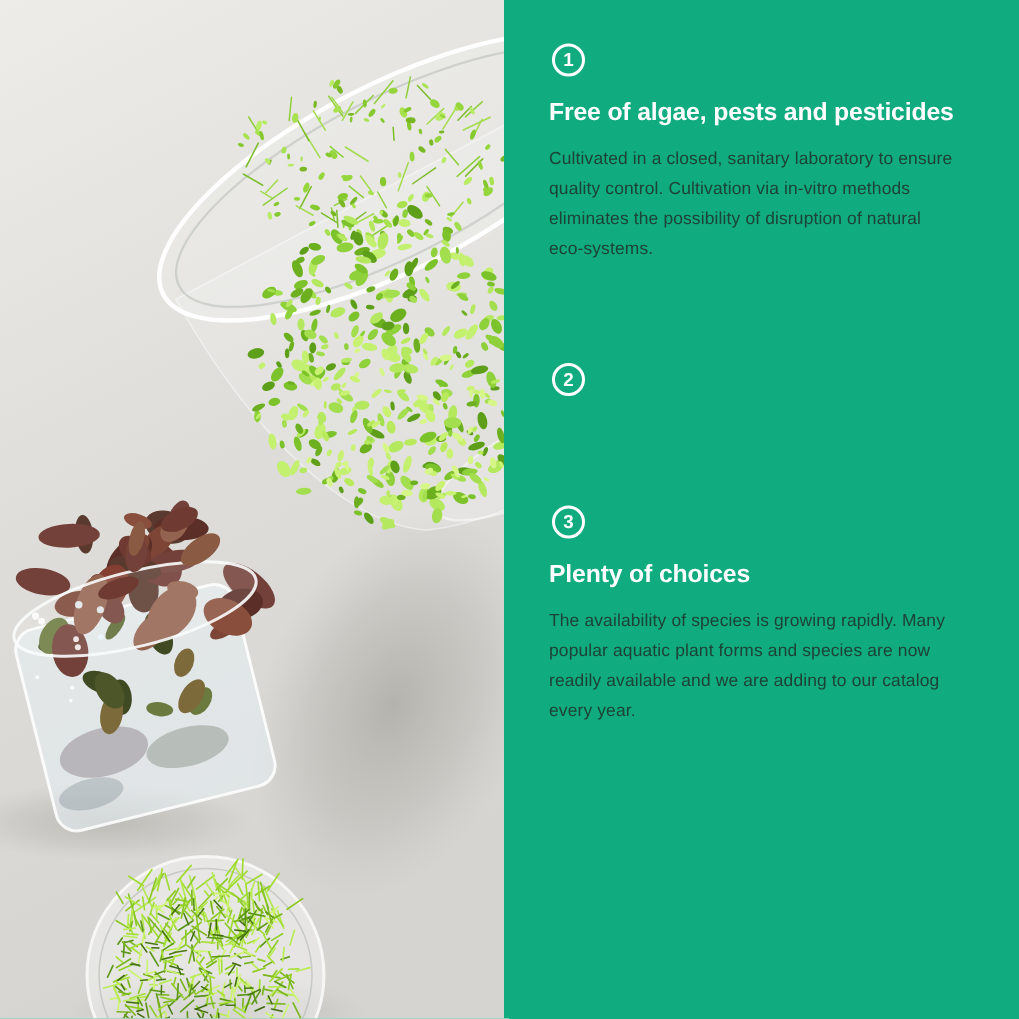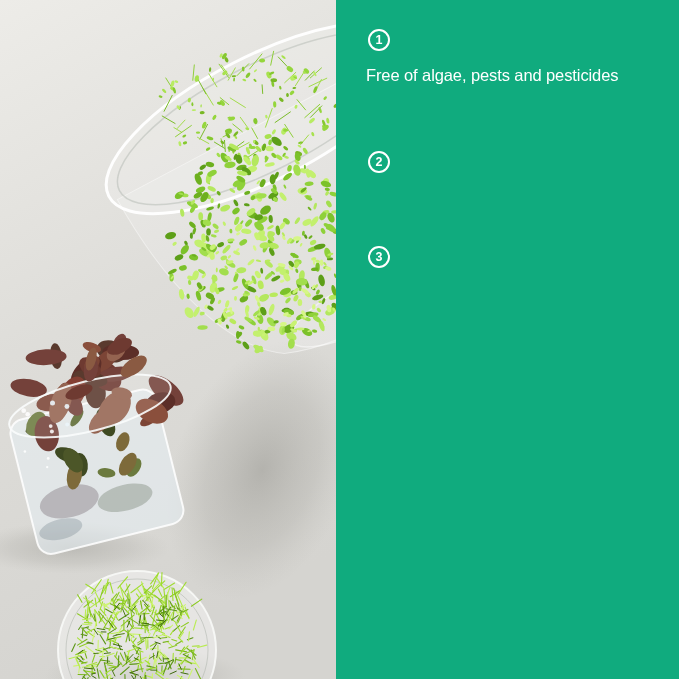--- a/index.html
+++ b/index.html
@@ -23,21 +23,21 @@
   }
   .section{display:block;}
   .section-1{margin-bottom:66px;}
   .section-2{margin-bottom:73px;}
   .badge{
     width:22px;height:22px;border:2px solid #fff;border-radius:50%;
     color:#fff;display:flex;align-items:center;justify-content:center;
     font-size:12.5px;font-weight:bold;margin-left:2px;
   }
   .section-title{
-    color:var(--title-color);font-weight:normal;font-size:16.5px;
+    color:var(--title-color);font-weight:bold;font-size:16.5px;
     letter-spacing:-0.1px;margin:15px 0 11px;white-space:nowrap;
   }
   .section-body{
     color:var(--body-color);font-size:11.6px;line-height:20px;
     letter-spacing:0.1px;white-space:pre;
   }
 </style>
 </head>
 <body>
 
@@ -1193,28 +1193,37 @@
     </svg>
   </div>
 
   <div class="panel">
 
     <div class="section section-1">
       <div class="badge">
         <span>1</span>
       </div>
       <div class="section-title">Free of algae, pests and pesticides</div>
+      <div class="section-body">Cultivated in a closed, sanitary laboratory to ensure
+quality control. Cultivation via in-vitro methods
+eliminates the possibility of disruption of natural
+eco-systems.</div>
     </div>
 
     <div class="section section-2">
       <div class="badge">
         <span>2</span>
       </div>
     </div>
 
     <div class="section section-3">
       <div class="badge">
         <span>3</span>
       </div>
+      <div class="section-title">Plenty of choices</div>
+      <div class="section-body">The availability of species is growing rapidly. Many
+popular aquatic plant forms and species are now
+readily available and we are adding to our catalog
+every year.</div>
     </div>
 
   </div>
 </div>
 
 </body></html>

